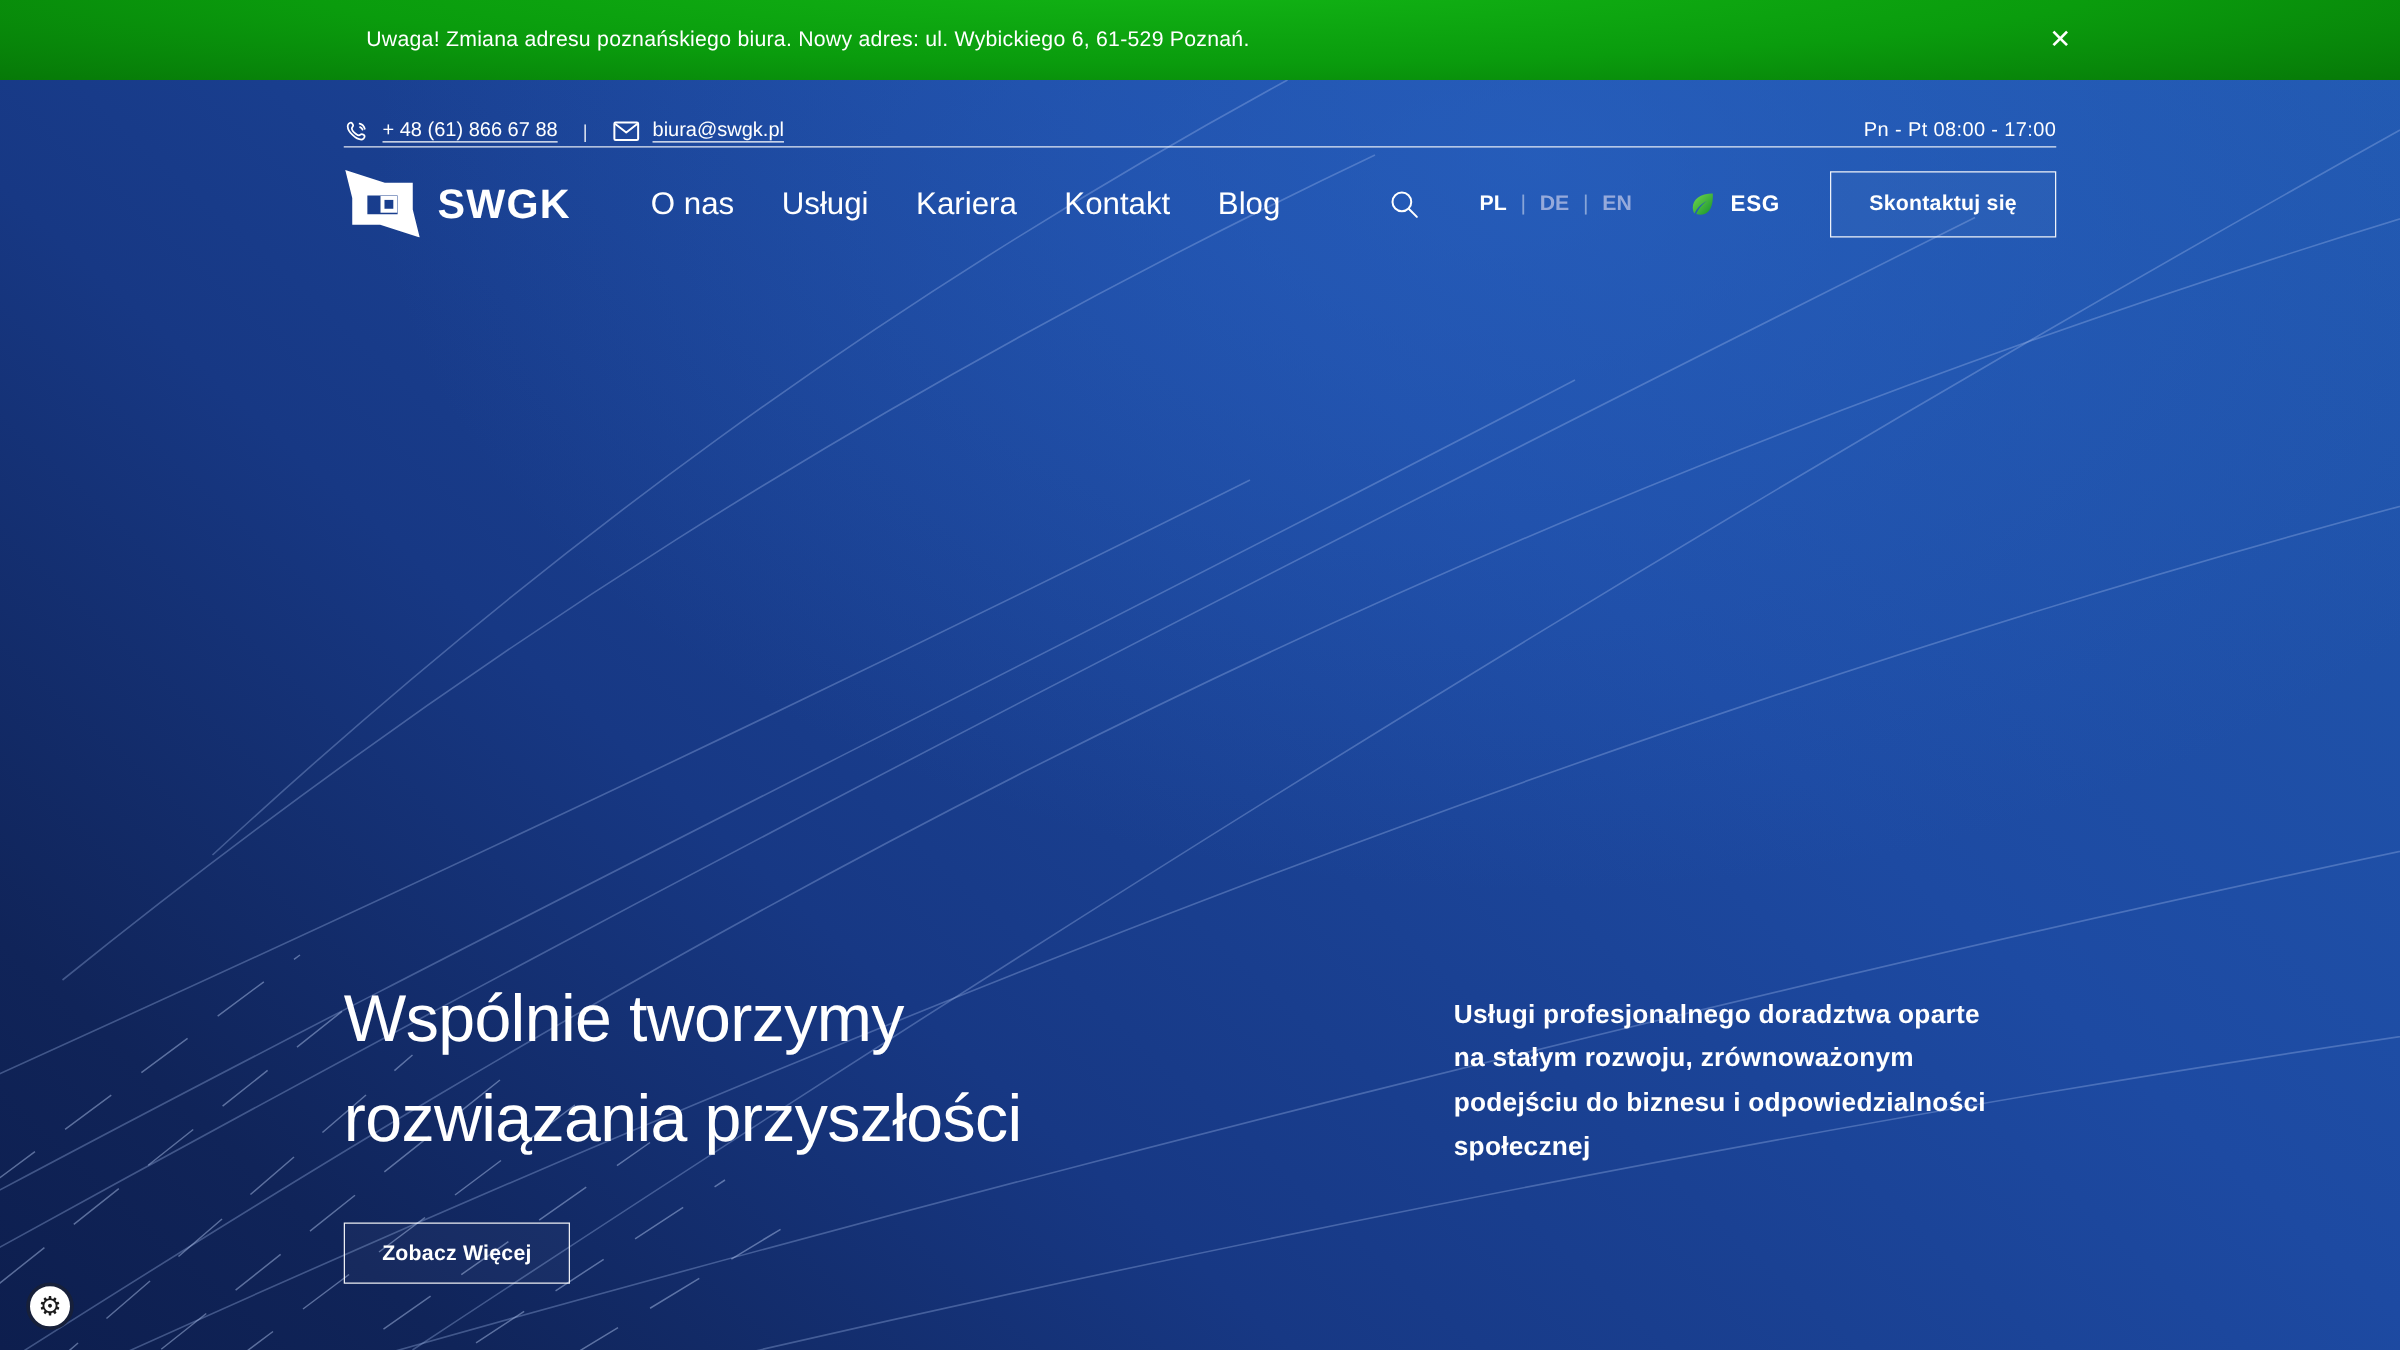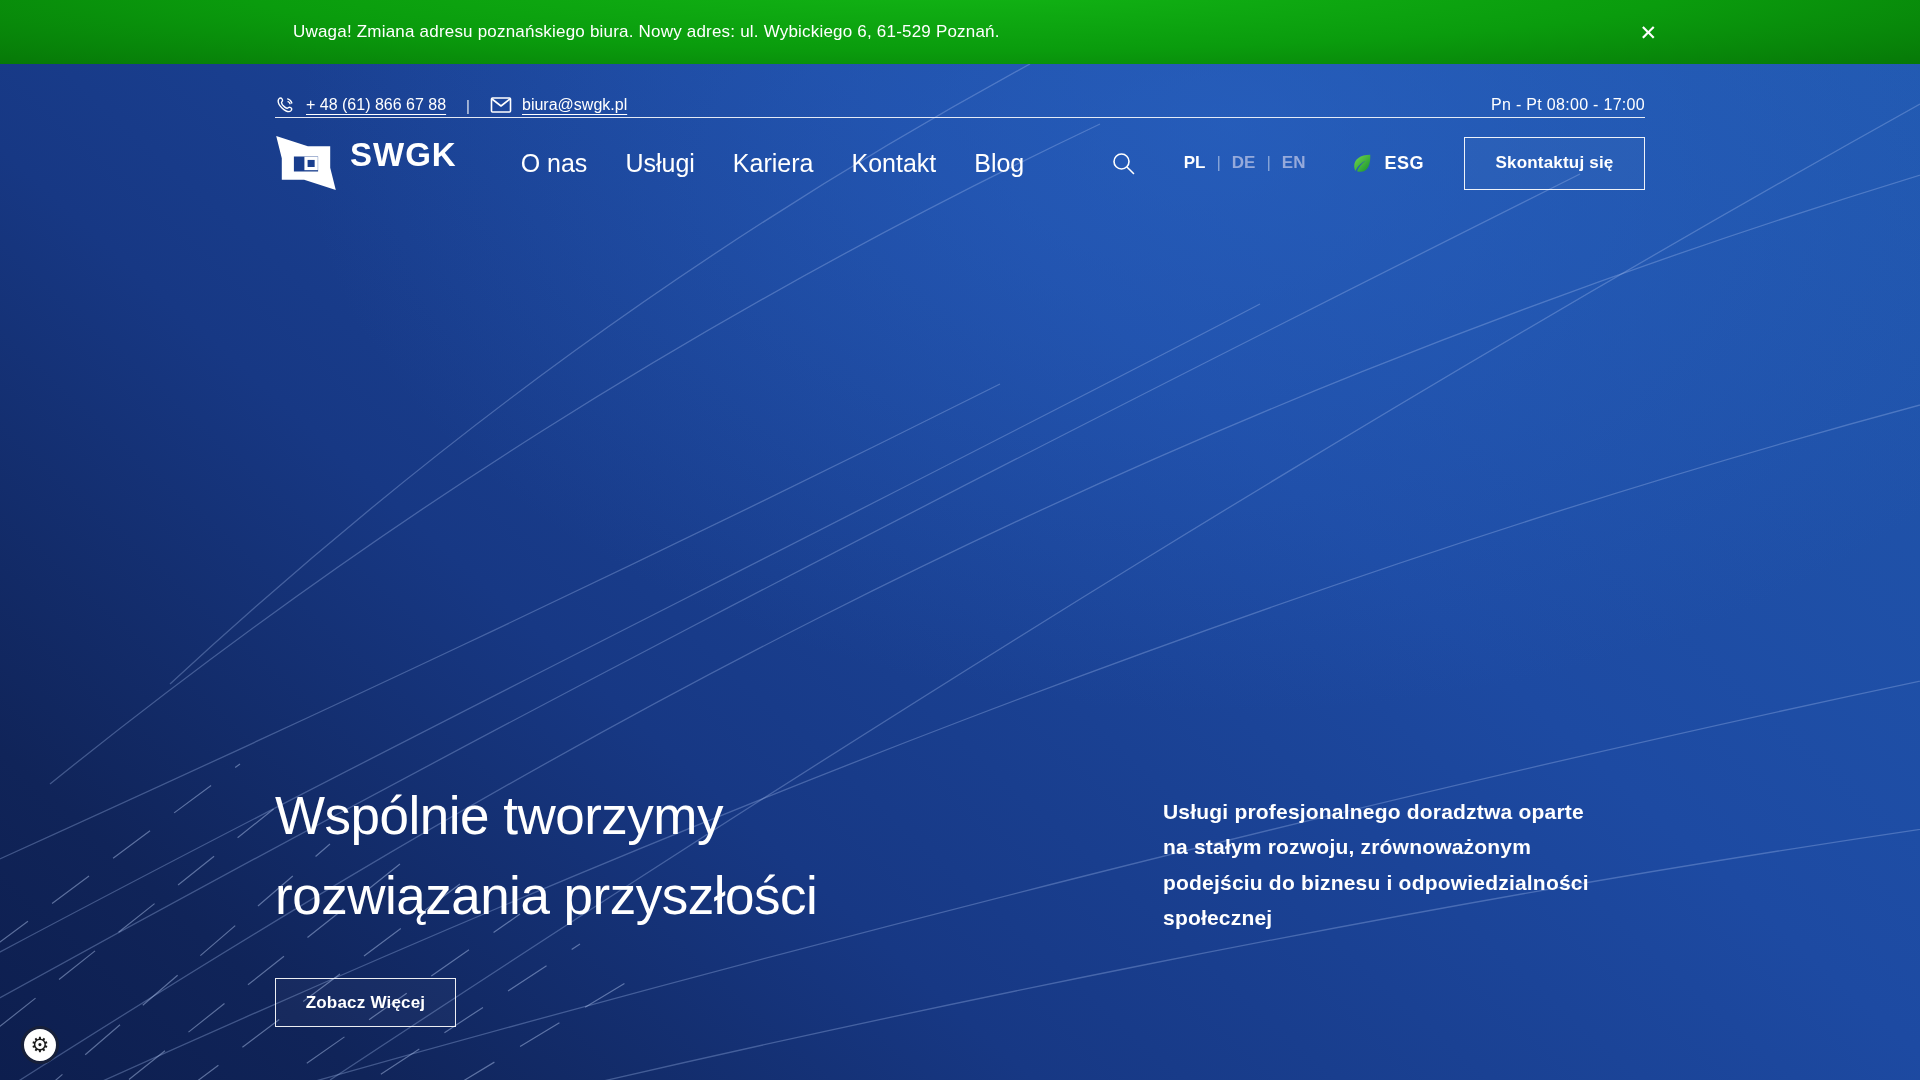--- a/index.html
+++ b/index.html
@@ -31,21 +31,21 @@
   .topbar-left { display:flex; align-items:center; gap:20px; }
   .contact-link { display:flex; align-items:center; gap:10px; color:#fff;
     font-size:16px; font-weight:500; text-decoration:none; cursor:pointer; }
   .contact-link .lbl { text-decoration:underline; text-underline-offset:4px; text-decoration-thickness:1px; }
   .topbar-sep { color:rgba(255,255,255,.85); font-size:15px; }
   .hours { font-size:16px; font-weight:500; letter-spacing:.3px; }
   .topbar-divider { height:1px; background:rgba(255,255,255,.88); margin-top:0; }
 
   
   .navbar { display:flex; align-items:center; height:90px; }
-  .logo { display:flex; gap:13px; cursor:pointer; }
+  .logo { display:flex; align-items:center; gap:13px; cursor:pointer; }
   .logo-text { color:#fff; font-size:33px; font-weight:700; letter-spacing:1px; }
   .nav-links { display:flex; gap:38px; margin-left:64px; }
   .nav-link { color:#fff; font-size:25px; font-weight:500; text-decoration:none; cursor:pointer; }
   .nav-right { margin-left:auto; display:flex; align-items:center; }
   .search-btn { background:none; border:none; cursor:pointer; display:flex; align-items:center; margin-right:48px; }
   .langs { display:flex; align-items:center; gap:11px; font-size:17px; font-weight:600; margin-right:46px; }
   .lang { text-decoration:none; cursor:pointer; }
   .lang.active { color:#ffffff; font-weight:700; }
   .lang.muted { color:#96aadb; }
   .lang-sep { color:rgba(255,255,255,.45); font-weight:400; }

